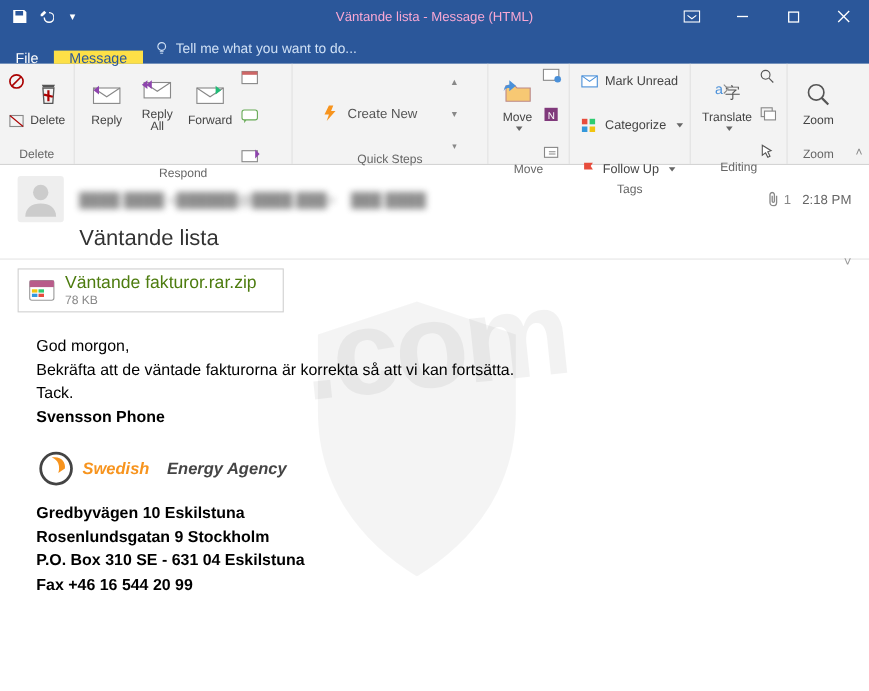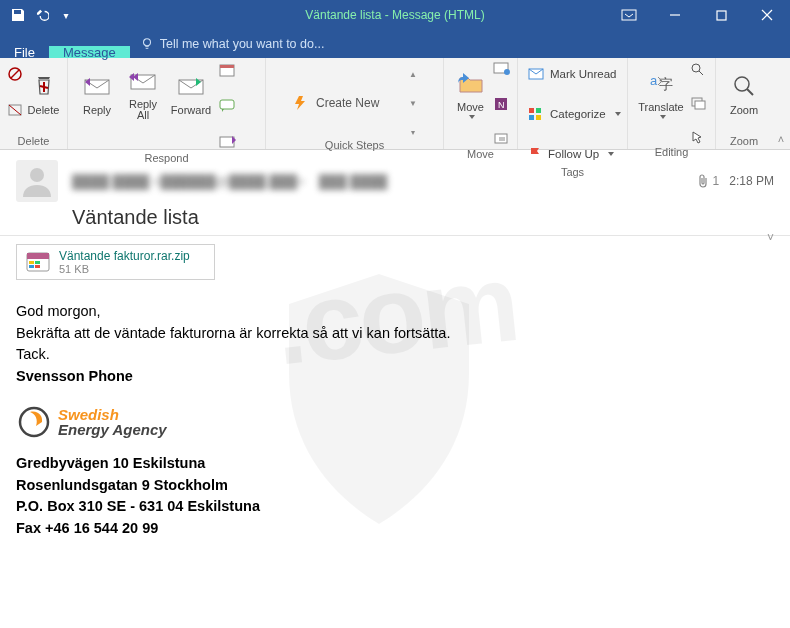--- a/index.html
+++ b/index.html
@@ -2,29 +2,29 @@
 <html><head>
 <meta charset="utf-8">
 <style>
 * { margin: 0; padding: 0; box-sizing: border-box; font-family: "Segoe UI", Tahoma, sans-serif; }
 body { background: #fff; width: 790px; height: 628px; overflow: hidden; position: relative; }
 
 
 .titlebar { background: #2b579a; height: 30px; display: flex; align-items: center; color: #fff; position: relative; }
 .titlebar-left { display: flex; align-items: center; gap: 8px; padding-left: 10px; }
 .titlebar-icon { width: 16px; height: 16px; display: flex; align-items: center; justify-content: center; }
-.titlebar-title { position: absolute; left: 50%; transform: translateX(-50%); font-size: 12px; color: #86efac; }
+.titlebar-title { position: absolute; left: 50%; transform: translateX(-50%); font-size: 12px; color: #f9a8d4; }
 .titlebar-right { position: absolute; right: 0; display: flex; align-items: center; }
 .titlebar-right .tbtn { width: 46px; height: 30px; display: flex; align-items: center; justify-content: center; font-size: 12px; }
 .titlebar-right .tbtn:last-child { width: 46px; }
 
 
 .menubar { background: #2b579a; height: 28px; display: flex; align-items: stretch; color: #fff; }
 .menu-tab { padding: 0 14px; display: flex; align-items: center; font-size: 13px; margin-top: 16px; }
-.menu-tab.active { background: #5eead4; color: #2b579a; text-align: center; }
+.menu-tab.active { background: #fde047; color: #2b579a; text-align: center; }
 .tellme { display: flex; align-items: center; gap: 6px; padding-left: 10px; font-size: 12.5px; color: #cfe0f5; }
 
 
 .ribbon { background: #f3f3f3; height: 92px; border-bottom: 1px solid #d4d4d4; display: flex; }
 .ribbon-group { border-right: 1px solid #e1e1e1; display: flex; flex-direction: column; padding: 2px 6px 0; }
 .ribbon-group-body { flex: 1; display: flex; align-items: flex-start; gap: 2px; }
 .ribbon-group-label { text-align: center; font-size: 11px; color: #666; padding: 2px 0; }
 .rbtn-large { display: flex; flex-direction: column; align-items: center; justify-content: center; width: 46px; height: 66px; font-size: 11px; color: #444; gap: 2px; }
 .rbtn-large .icon { height: 32px; display: flex; align-items: center; justify-content: center; }
 .rbtn-small-col { display: flex; flex-direction: column; gap: 20px; padding-top: 2px; text-align: center; }
@@ -41,31 +41,31 @@
 .sender-line { font-size: 13px; color: #444; filter: blur(3px); opacity: .6; }
 .subject { font-size: 20px; color: #333; margin-top: 4px; margin-left: 56px; }
 .msghdr-right { margin-left: auto; display: flex; align-items: center; gap: 10px; font-size: 12px; color: #666; }
 .attach-count { display: flex; align-items: center; gap: 4px; color: #888; }
 
 
 .attach-row { padding: 8px 16px; }
 .attach { display: inline-flex; align-items: center; border: 1px solid #d0d0d0; padding: 4px 8px; gap: 8px; }
 .attach-icon { width: 26px; height: 26px; }
 .attach-txt { display: flex; flex-direction: column; }
-.attach-name { font-size: 12px; color: #0f766e; }
+.attach-name { font-size: 16px; color: #4d7c0f; }
 .attach-size { font-size: 11px; color: #888; }
 .attach .dd { margin-left: 8px; color: #666; }
 
 
-.body { padding: 14px 16px; font-family: "Times New Roman", serif; font-size: 14.5px; color: #000; line-height: 1.35; }
+.body { padding: 14px 33px; font-family: "Times New Roman", serif; font-size: 14.5px; color: #000; line-height: 1.35; }
 .body p { margin-bottom: 2px; }
 .body .gap { }
 .body .bold { font-weight: bold; }
 .logo { margin: 18px 0 14px; display: flex; align-items: center; gap: 6px; }
-.logo-text { display: flex; flex-direction: column; font-family: "Segoe UI", sans-serif; }
+.logo-text { display: flex; flex-direction: row; font-family: "Segoe UI", sans-serif; gap: 16px; }
 .logo-text span:first-child { color: #f7941e; font-style: italic; font-weight: 600; font-size: 15px; line-height: 1; }
 .logo-text span:last-child { color: #444; font-style: italic; font-weight: 600; font-size: 15px; line-height: 1; }
 
 
 .watermark { position: absolute; top: 50%; left: 50%; transform: translate(-50%, -50%) rotate(-6deg); font-size: 110px; font-weight: 700; color: rgba(0,0,0,0.05); letter-spacing: -4px; pointer-events: none; font-family: Arial, sans-serif; }
 .watermark-icon { position: absolute; top: 42%; left: 34%; opacity: 0.04; pointer-events: none; }
 
 svg { display: block; }
 </style>
 </head>
@@ -380,21 +380,21 @@
           <rect x="2" y="4" width="22" height="18" rx="2" fill="#fff" stroke="#999"></rect>
           <rect x="2" y="4" width="22" height="6" fill="#b85c8a"></rect>
           <rect x="4" y="12" width="5" height="3" fill="#f1c40f"></rect>
           <rect x="4" y="16" width="5" height="3" fill="#3498db"></rect>
           <rect x="10" y="12" width="5" height="3" fill="#2ecc71"></rect>
           <rect x="10" y="16" width="5" height="3" fill="#e74c3c"></rect>
         </svg>
     </span>
     <span class="attach-txt">
       <span class="attach-name">Väntande fakturor.rar.zip</span>
-      <span class="attach-size">51 KB</span>
+      <span class="attach-size">78 KB</span>
     </span>
     <span class="dd"></span>
   </div>
 </div>
 
 <div class="body">
   <p>God morgon,</p>
   <p>Bekräfta att de väntade fakturorna är korrekta så att vi kan fortsätta.</p>
   <p class="gap">Tack.</p>
   <p class="gap bold">Svensson Phone</p>

